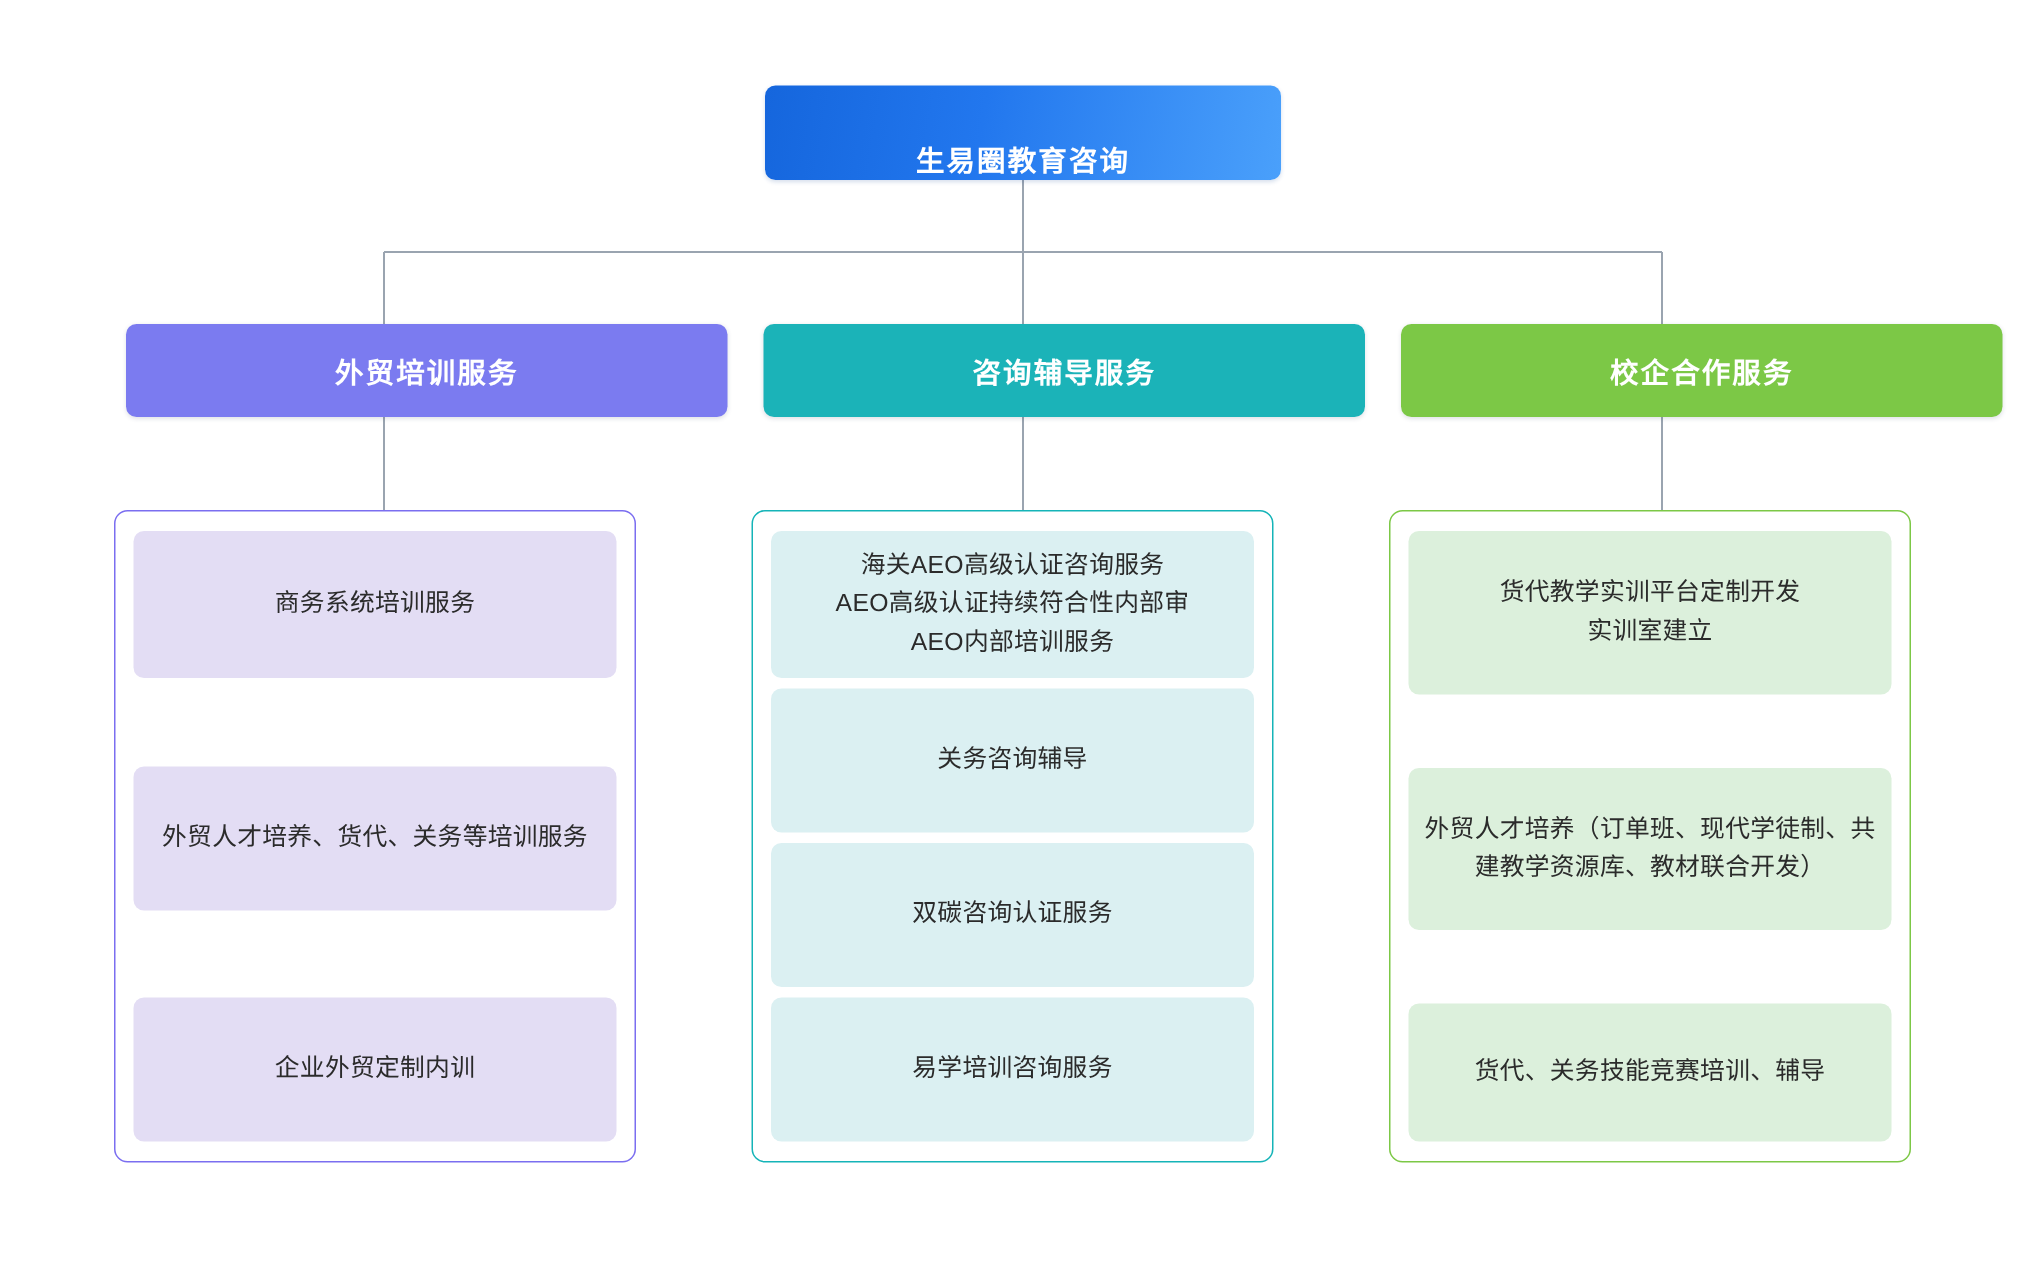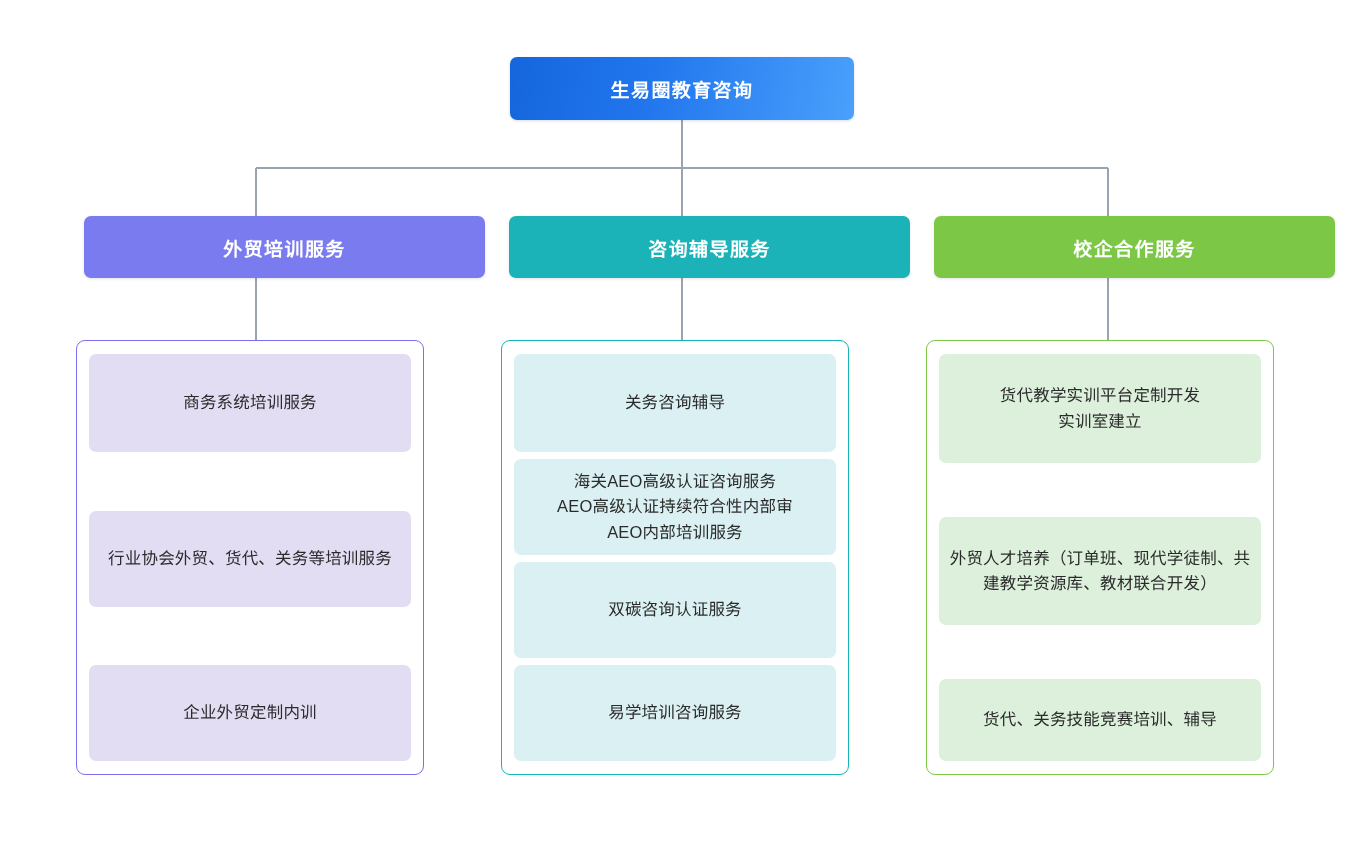--- a/index.html
+++ b/index.html
@@ -44,21 +44,21 @@
   
   .root-node {
     position: absolute;
     left: 510px;
     top: 57px;
     width: 344px;
     height: 63px;
     border-radius: 7px;
     background: linear-gradient(100deg, #1566dd 0%, #2277ee 42%, #4aa0fb 100%);
     display: flex;
-    align-items: center;
+    align-items: flex-end;
     justify-content: center;
     box-shadow: 0 1px 3px rgba(20,70,150,0.18);
   }
   .root-node .node-title {
     color: #ffffff;
     font-size: 19px;
     font-weight: bold;
     letter-spacing: 1.4px;
   }
 
@@ -142,21 +142,21 @@
   .col-2 .item-card  { background: #dcf0dc; }
 
   
   .items-box .item-card:nth-child(1) { height: 98px; }
   .items-box .item-card:nth-child(2) { height: 96px; }
   .items-box .item-card:nth-child(3) { height: 96px; }
   .items-box .item-card:nth-child(4) { height: 96px; }
 
   .col-2 .items-box .item-card:nth-child(1) { height: 109px; }
   .col-2 .items-box .item-card:nth-child(2) { height: 108px; }
-  .col-2 .items-box .item-card:nth-child(3) { height: 82px; }
+  .col-2 .items-box .item-card:nth-child(3) { height: 92px; }
   .col-2 .items-box .item-card:nth-child(4) { height: 100px; }
 </style>
 </head>
 <body>
 
 <div id="org-chart">
 
   <svg id="connectors" viewBox="0 0 1360 844" width="1360" height="844" aria-hidden="true">
 
     <line x1="682" y1="120" x2="682" y2="168"></line>
@@ -175,34 +175,34 @@
   <div class="root-node">
     <span class="node-title">生易圈教育咨询</span>
   </div>
 
   <div class="column col-0">
     <div class="cat-header">
       <span class="cat-title">外贸培训服务</span>
     </div>
     <div class="items-box">
       <div class="item-card">商务系统培训服务</div>
-      <div class="item-card">行业协会外贸、货代、关务等培训服务</div>
+      <div class="item-card">外贸人才培养、货代、关务等培训服务</div>
       <div class="item-card">企业外贸定制内训</div>
     </div>
   </div>
 
   <div class="column col-1">
     <div class="cat-header">
       <span class="cat-title">咨询辅导服务</span>
     </div>
     <div class="items-box">
-      <div class="item-card">关务咨询辅导</div>
       <div class="item-card">海关AEO高级认证咨询服务
 AEO高级认证持续符合性内部审
 AEO内部培训服务</div>
+      <div class="item-card">关务咨询辅导</div>
       <div class="item-card">双碳咨询认证服务</div>
       <div class="item-card">易学培训咨询服务</div>
     </div>
   </div>
 
   <div class="column col-2">
     <div class="cat-header">
       <span class="cat-title">校企合作服务</span>
     </div>
     <div class="items-box">

